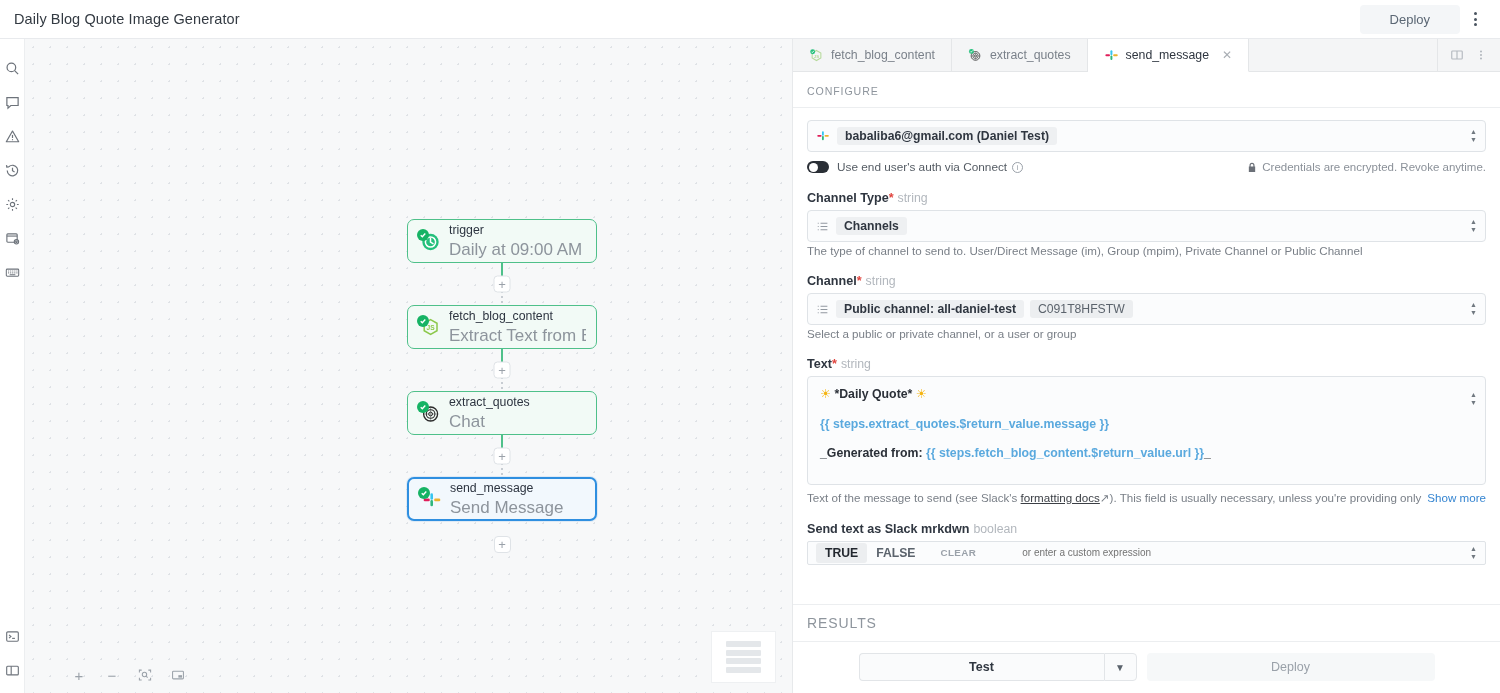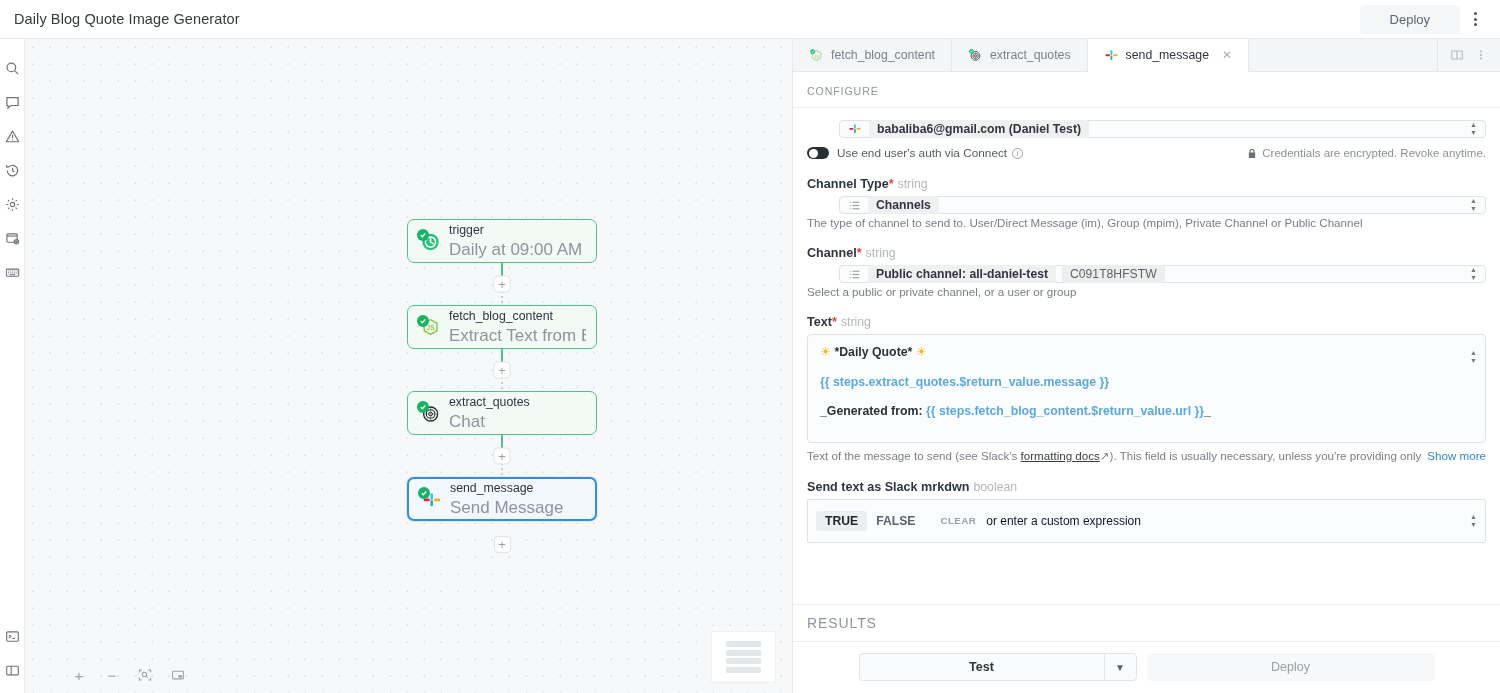--- a/index.html
+++ b/index.html
@@ -155,23 +155,23 @@
   }
   .form {
     flex: 1; overflow: hidden; padding: 12px 14px 0 14px;
   }
   .field { margin-bottom: 17px; }
   .field-label { font-size: 12.6px; color: #2f3640; font-weight: bold; margin-bottom: 5px; }
   .req { color: #e0443e; font-weight: bold; }
   .type-hint { color: #b2b7bd; font-weight: normal; margin-left: 4px; font-size: 12.3px; }
 
   .control {
-    height: 18px; border: 1px solid #dfe3e7; border-radius: 4px;
+    height: 32px; border: 1px solid #dfe3e7; border-radius: 4px;
     background: #fbfcfd; display: flex; align-items: center;
-    padding: 0 8px; position: relative; cursor: pointer; margin-left: 32px;
+    padding: 0 8px; position: relative; cursor: pointer;
   }
   .control .lead-icon { color: #8e959d; margin-right: 7px; display: flex; }
   .pill {
     background: #eef0f2; border-radius: 3px; padding: 2px 8px;
     font-size: 12.2px; color: #2f3640; font-weight: bold; white-space: nowrap;
   }
   .pill.sub { background: #eceef0; color: #5b636c; margin-left: 6px; font-weight: normal; }
   .stepper {
     position: absolute; right: 8px; top: 50%; transform: translateY(-50%);
     display: flex; flex-direction: column; gap: 2px; color: #707880;
@@ -188,27 +188,27 @@
   .ta-bold { font-weight: bold; color: #2b3038; }
   .expr { color: #5aa9de; font-weight: bold; }
   .emoji { color: #f5b513; }
 
   .help-row { display: flex; align-items: baseline; margin-top: 6px; gap: 5px; }
   .help-row .help-text { font-size: 11.6px; color: #797f87; flex: 1; overflow: hidden; white-space: nowrap; }
   .help-row a { color: #3b3f45; text-decoration: underline; }
   .show-more { font-size: 11.6px; color: #3585d1; cursor: pointer; white-space: nowrap; }
 
   .bool-ctl {
-    height: 44px; border: 1px solid #dfe3e7; border-radius: 2px; background: #fbfcfd;
+    height: 24px; border: 1px solid #dfe3e7; border-radius: 2px; background: #fbfcfd;
     display: flex; align-items: center; padding: 0 8px; position: relative;
   }
   .bool-opt { font-size: 12.2px; color: #5b636c; padding: 3px 9px; border-radius: 3px; cursor: pointer; font-weight: bold; }
   .bool-opt.on { background: #eceef0; color: #22272e; }
   .bool-clear { font-size: 9.8px; color: #9aa1a9; letter-spacing: .4px; margin: 0 10px 0 16px; cursor: pointer; font-weight: bold; }
-  .bool-ph { font-size: 12px; color: #0f172a; }
+  .bool-ph { font-size: 10px; color: #737373; margin-left: 36px; }
 
   .toggle-row { display: flex; align-items: center; margin-top: 8px; }
   .toggle {
     width: 22px; height: 12px; border-radius: 7px; background: #2a2f36;
     position: relative; cursor: pointer; margin-right: 8px; flex: none;
   }
   .toggle .knob { position: absolute; left: 1.5px; top: 1.5px; width: 9px; height: 9px; border-radius: 50%; background: #fff; }
   .toggle-label { font-size: 11.8px; color: #555c64; }
   .info-i {
     display: inline-flex; width: 11px; height: 11px; border: 1px solid #9aa1a9;

